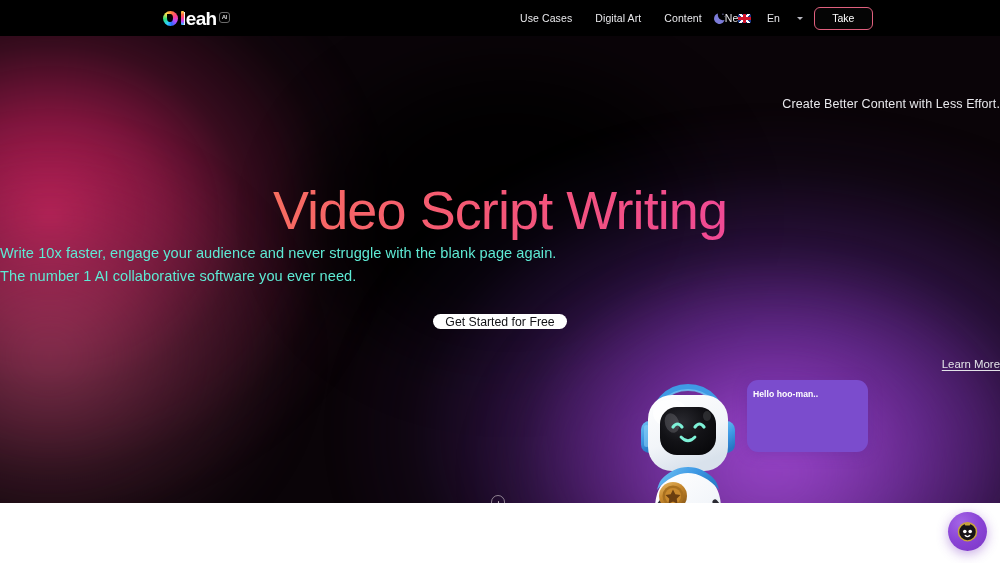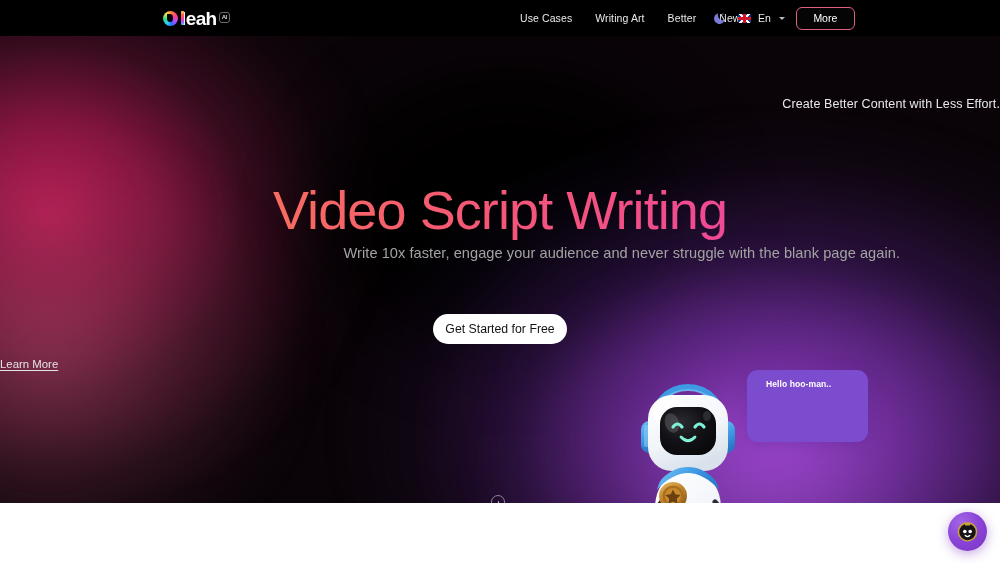--- a/index.html
+++ b/index.html
@@ -67,21 +67,21 @@
   }
   #nav-right{
     position:absolute; left:712px; top:0; height:36px;
     display:flex; align-items:center; gap:11px;
   }
   .moon{
     width:15px; height:15px; position:relative; cursor:pointer;
   }
   .moon svg{display:block;}
   #lang{
-    display:flex; align-items:center; gap:7px; cursor:pointer;
+    display:flex; align-items:center; gap:16px; cursor:pointer;
   }
   .flag{
     width:13px; height:9px; border-radius:1.5px;
     background:
       linear-gradient(to bottom, transparent 38%, #cf142b 38%, #cf142b 62%, transparent 62%),
       linear-gradient(to right, transparent 40%, #cf142b 40%, #cf142b 60%, transparent 60%),
       linear-gradient(45deg, transparent 45%, #fff 45%, #fff 55%, transparent 55%),
       linear-gradient(-45deg, transparent 45%, #fff 45%, #fff 55%, transparent 55%),
       #1d3a8f;
     position:relative; overflow:hidden;
@@ -174,38 +174,38 @@
     letter-spacing:-0.9px; line-height:1.22;
     background:linear-gradient(100deg,
       #f7a93f 0%, #f98f52 13%, #f76a62 29%,
       #f55a72 45%, #f24f85 62%, #ee46a0 80%, #ec3fb4 100%);
     -webkit-background-clip:text;
     background-clip:text;
     -webkit-text-fill-color:transparent;
     color:transparent;
   }
   .sub-line{
-    position:absolute; left:0; width:900px; text-align:right;
-    color:#a3a3a3; font-size:14.6px; letter-spacing:0.05px;
+    position:absolute; left:0; width:900px; text-align:left;
+    color:#5eead4; font-size:14.6px; letter-spacing:0.05px;
   }
   #sub-1{ top:209px; }
   #sub-2{ top:232px; }
 
   #cta-btn{
     position:absolute; left:433px; top:278px;
-    width:134px; height:30px; border-radius:16px;
+    width:134px; height:15px; border-radius:16px;
     background:#ffffff; color:#131317;
     font-size:12.3px; font-weight:500;
     display:flex; align-items:center; justify-content:center;
     cursor:pointer; border:none; white-space:nowrap;
     font-family:"Liberation Sans", sans-serif;
   }
   #learn-more{
     position:absolute; left:0; top:322px; width:1000px;
-    text-align:left;
+    text-align:right;
     color:#e3e3e8; font-size:11.4px;
     text-decoration:underline; text-underline-offset:2px;
     cursor:pointer;
   }
 
   
   #scroll-indicator{
     position:absolute; left:491px; top:459px;
     width:14px; height:20px; border-radius:7px;
     border:1.2px solid rgba(210,200,205,0.62);
@@ -216,24 +216,24 @@
 
   
   #robot{
     position:absolute; left:608px; top:333px;
     width:160px; height:180px; z-index:6;
   }
   #robot svg{display:block;}
 
   
   #bubble{
-    position:absolute; left:747px; top:334px;
+    position:absolute; left:747px; top:344px;
     width:121px; height:72px; border-radius:11px;
     background:#7b4ccd;
-    padding:9px 11px 0 19px;
+    padding:9px 11px 0 6px;
     z-index:7;
     box-shadow:0 2px 14px rgba(90,40,150,0.35);
   }
   #bubble-title{
     color:#ffffff; font-size:8.6px; font-weight:700;
     letter-spacing:0.05px; margin-bottom:4px;
   }
   #bubble-body{
     color:#ece3fb; font-size:7.3px; line-height:1.58;
     letter-spacing:0.02px;
@@ -263,59 +263,60 @@
   <a id="brand" href="#">
     <span class="brand-mark"></span>
     <span class="brand-word">
       <span class="brand-rainbow"></span>
       <span>leah</span><span class="brand-badge">AI</span>
     </span>
   </a>
 
   <nav id="nav-links">
     <a class="nav-link" href="#">Use Cases</a>
-    <a class="nav-link" href="#">Writing Art</a>
-    <a class="nav-link" href="#">Better</a>
+    <a class="nav-link" href="#">Digital Art</a>
+    <a class="nav-link" href="#">Content</a>
     <a class="nav-link" href="#">News</a>
   </nav>
 
   <div id="nav-right">
 
     <div class="moon">
       <svg width="15" height="15" viewBox="0 0 24 24">
         <path d="M20 14.5A8.6 8.6 0 0 1 9.6 4a8.5 8.5 0 1 0 10.4 10.5z" fill="#7b7bd8"></path>
         <circle cx="17.5" cy="5" r="0.9" fill="#9a9ae8"></circle>
         <circle cx="20" cy="8.5" r="0.6" fill="#9a9ae8"></circle>
       </svg>
     </div>
 
     <div id="lang">
       <span class="flag"></span>
       <span class="lang-text">En</span>
       <span class="chev"></span>
     </div>
 
-    <button id="login-btn">More</button>
+    <button id="login-btn">Take</button>
   </div>
 </div>
 
 <div id="hero">
 
   <div class="glow" id="glow-crimson"></div>
   <div class="glow" id="glow-crimson-soft"></div>
   <div class="glow" id="glow-core-dark"></div>
   <div class="glow" id="glow-purple"></div>
   <div class="glow" id="glow-purple2"></div>
 
   <div id="hero-content">
 
     <div id="eyebrow">Create Better Content with Less Effort.</div>
     <h1 id="headline-2">Video Script Writing</h1>
 
     <p class="sub-line" id="sub-1">Write 10x faster, engage your audience and never struggle with the blank page again.</p>
+    <p class="sub-line" id="sub-2">The number 1 AI collaborative software you ever need.</p>
 
     <button id="cta-btn">Get Started for Free</button>
     <a id="learn-more" href="#">Learn More</a>
 
     <div id="scroll-indicator">
       <svg width="7" height="9" viewBox="0 0 7 9">
         <path d="M3.5 0.6v6.2M1.3 4.9l2.2 2.2 2.2-2.2" stroke="#e0d6da" stroke-width="1.1" fill="none" stroke-linecap="round" stroke-linejoin="round"></path>
       </svg>
     </div>
   </div>

